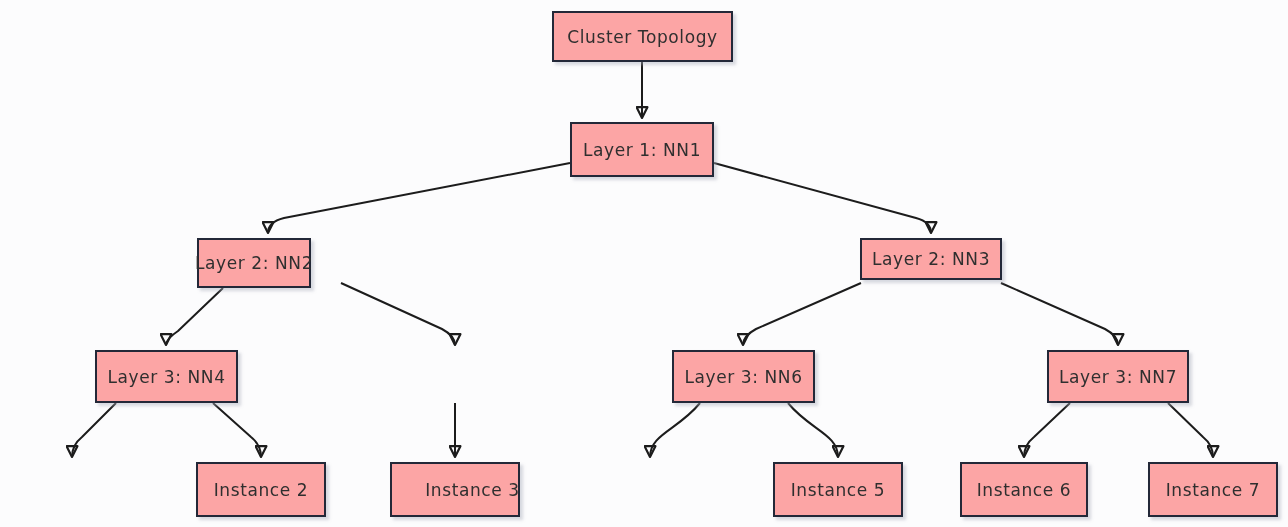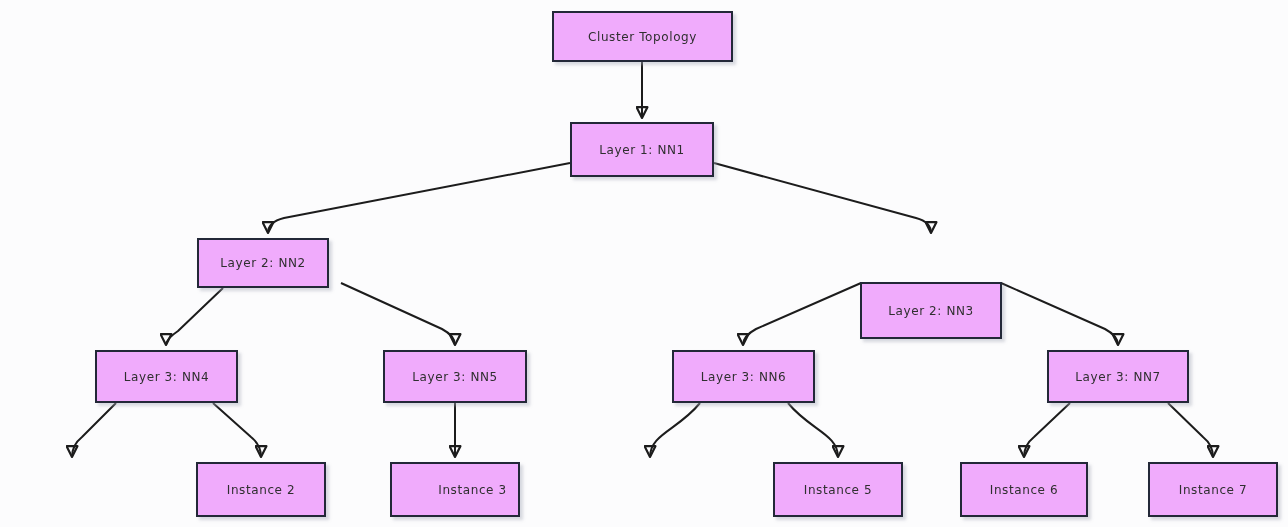--- a/index.html
+++ b/index.html
@@ -21,25 +21,25 @@
     stroke: #1c1c1c;
     stroke-width: 2;
     stroke-linejoin: round;
   }
   .node {
     position: absolute;
     box-sizing: border-box;
     display: flex;
     align-items: center;
     justify-content: center;
-    background: #f0abfc;
+    background: #fca5a5;
     border: 2px solid #232838;
     box-shadow: 3px 3px 3px rgba(168, 172, 186, 0.45);
     color: #2f2f2f;
-    font-size: 12px;
+    font-size: 17px;
     letter-spacing: 0.6px;
     white-space: nowrap;
   }
 </style>
 </head>
 <body>
 
 <div class="stage">
 
   <svg class="edges" viewBox="0 0 1288 527" xmlns="http://www.w3.org/2000/svg">
@@ -59,24 +59,23 @@
     <path d="M213,403 L251,437 Q261,445 261,457" marker-end="url(#arrow)"></path>
     <path d="M455,403 L455,457" marker-end="url(#arrow)"></path>
     <path d="M700,403 C678,430 650,434 650,457" marker-end="url(#arrow)"></path>
     <path d="M788,403 C810,430 838,434 838,457" marker-end="url(#arrow)"></path>
     <path d="M1070,403 L1034,437 Q1024,445 1024,457" marker-end="url(#arrow)"></path>
     <path d="M1168,403 L1203,437 Q1213,445 1213,457" marker-end="url(#arrow)"></path>
   </svg>
 
   <div class="node" style="left:552px; top:11px;  width:181px; height:51px;">Cluster Topology</div>
   <div class="node" style="left:570px; top:122px; width:144px; height:55px;">Layer 1: NN1</div>
-  <div class="node" style="left:197px; top:238px; width:132px; height:50px;">Layer 2: NN2</div>
-  <div class="node" style="left:860px; top:238px; width:142px; height:57px;margin-top:44px;">Layer 2: NN3</div>
+  <div class="node" style="left:197px; top:238px; width:114px; height:50px;">Layer 2: NN2</div>
+  <div class="node" style="left:860px; top:238px; width:142px; height:42px;">Layer 2: NN3</div>
   <div class="node" style="left:95px;  top:350px; width:143px; height:53px;">Layer 3: NN4</div>
-  <div class="node" style="left:383px; top:350px; width:144px; height:53px;">Layer 3: NN5</div>
   <div class="node" style="left:672px; top:350px; width:143px; height:53px;">Layer 3: NN6</div>
   <div class="node" style="left:1047px;top:350px; width:142px; height:53px;">Layer 3: NN7</div>
   <div class="node" style="left:196px; top:462px; width:130px; height:55px;">Instance 2</div>
   <div class="node" style="left:390px; top:462px; width:130px; height:55px;padding-left:35px;">Instance 3</div>
   <div class="node" style="left:773px; top:462px; width:130px; height:55px;">Instance 5</div>
   <div class="node" style="left:960px; top:462px; width:128px; height:55px;">Instance 6</div>
   <div class="node" style="left:1148px;top:462px; width:130px; height:55px;">Instance 7</div>
 
 </div>
 

